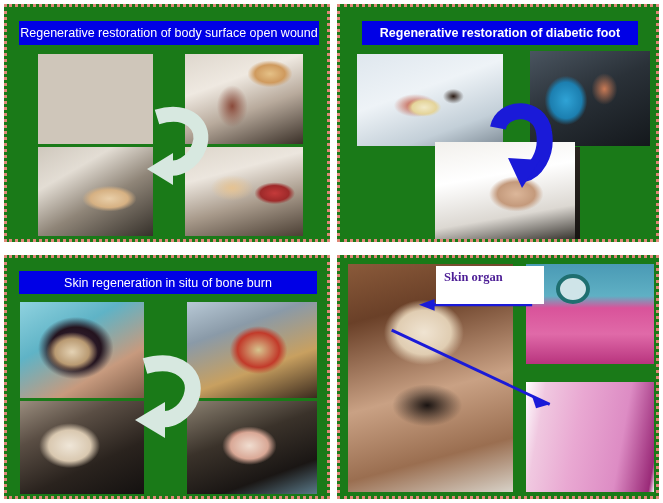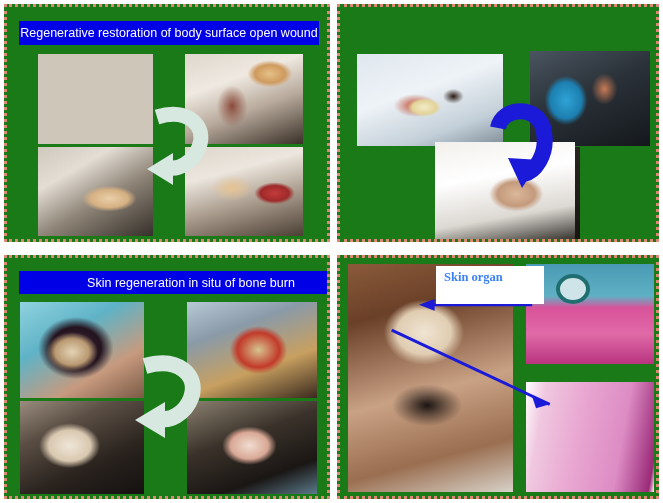--- a/index.html
+++ b/index.html
@@ -38,21 +38,21 @@
     color: #ffffff;
     text-align: center;
     white-space: nowrap;
     overflow: hidden;
     display: flex;
     align-items: center;
     justify-content: center;
   }
   #panel-1 .title-bar { left: 12px; top: 14px; width: 300px; height: 24px; font-size: 12.5px; }
   #panel-2 .title-bar { left: 22px; top: 14px; width: 276px; height: 24px; font-size: 12.5px; font-weight: bold; }
-  #panel-3 .title-bar { left: 12px; top: 13px; width: 298px; height: 23px; font-size: 12.5px; padding-left: 23px; }
+  #panel-3 .title-bar { left: 12px; top: 13px; width: 298px; height: 23px; font-size: 12.5px; }
 
   .photo {
     position: absolute;
     overflow: hidden;
     background: #6b5a4a;
   }
 
   
   #p1-img-tl { left: 31px; top: 47px; width: 115px; height: 90px;
     background:
@@ -150,21 +150,21 @@
     border: 4px solid #1f6f70;
     border-radius: 50%;
     background: #cfe4e8;
   }
 
   .callout-box {
     position: absolute;
     left: 96px; top: 8px;
     width: 108px; height: 38px;
     background: #ffffff;
-    color: #3b82f6;
+    color: #4c1d95;
     font-family: "Liberation Serif", serif;
     font-weight: bold;
     font-size: 12.5px;
     line-height: 17px;
     padding: 3px 0 0 8px;
     box-sizing: border-box;
   }
   .arrow-svg {
     position: absolute;
     left: 0; top: 0;
@@ -192,20 +192,21 @@
     <div class="photo" id="p1-img-bl"></div>
     <div class="photo" id="p1-img-br"></div>
 
     <svg class="rot-arrow" id="p1-arrow" viewBox="0 0 68 86">
       <path d="M14 14 C 46 4, 64 24, 56 44 C 50 60, 34 68, 24 64" fill="none" stroke="#d7e8e0" stroke-width="15" stroke-linecap="butt"></path>
       <polygon points="30,50 30,82 4,66" fill="#d7e8e0"></polygon>
     </svg>
   </div>
 
   <div class="panel" id="panel-2">
+    <div class="title-bar" style="font-weight: bold;">Regenerative restoration of diabetic foot</div>
 
     <div class="photo" id="p2-img-tl"></div>
     <div class="photo" id="p2-img-tr"></div>
     <div class="photo" id="p2-img-brs"></div>
     <div class="photo" id="p2-img-bc"></div>
 
     <svg class="rot-arrow" id="p2-arrow" viewBox="0 0 66 88">
       <path d="M10 26 C 14 4, 52 2, 56 30 C 60 54, 46 70, 36 72" fill="none" stroke="#1a1ad8" stroke-width="16" stroke-linecap="butt"></path>
       <polygon points="20,56 52,58 34,86" fill="#1a1ad8"></polygon>
     </svg>

